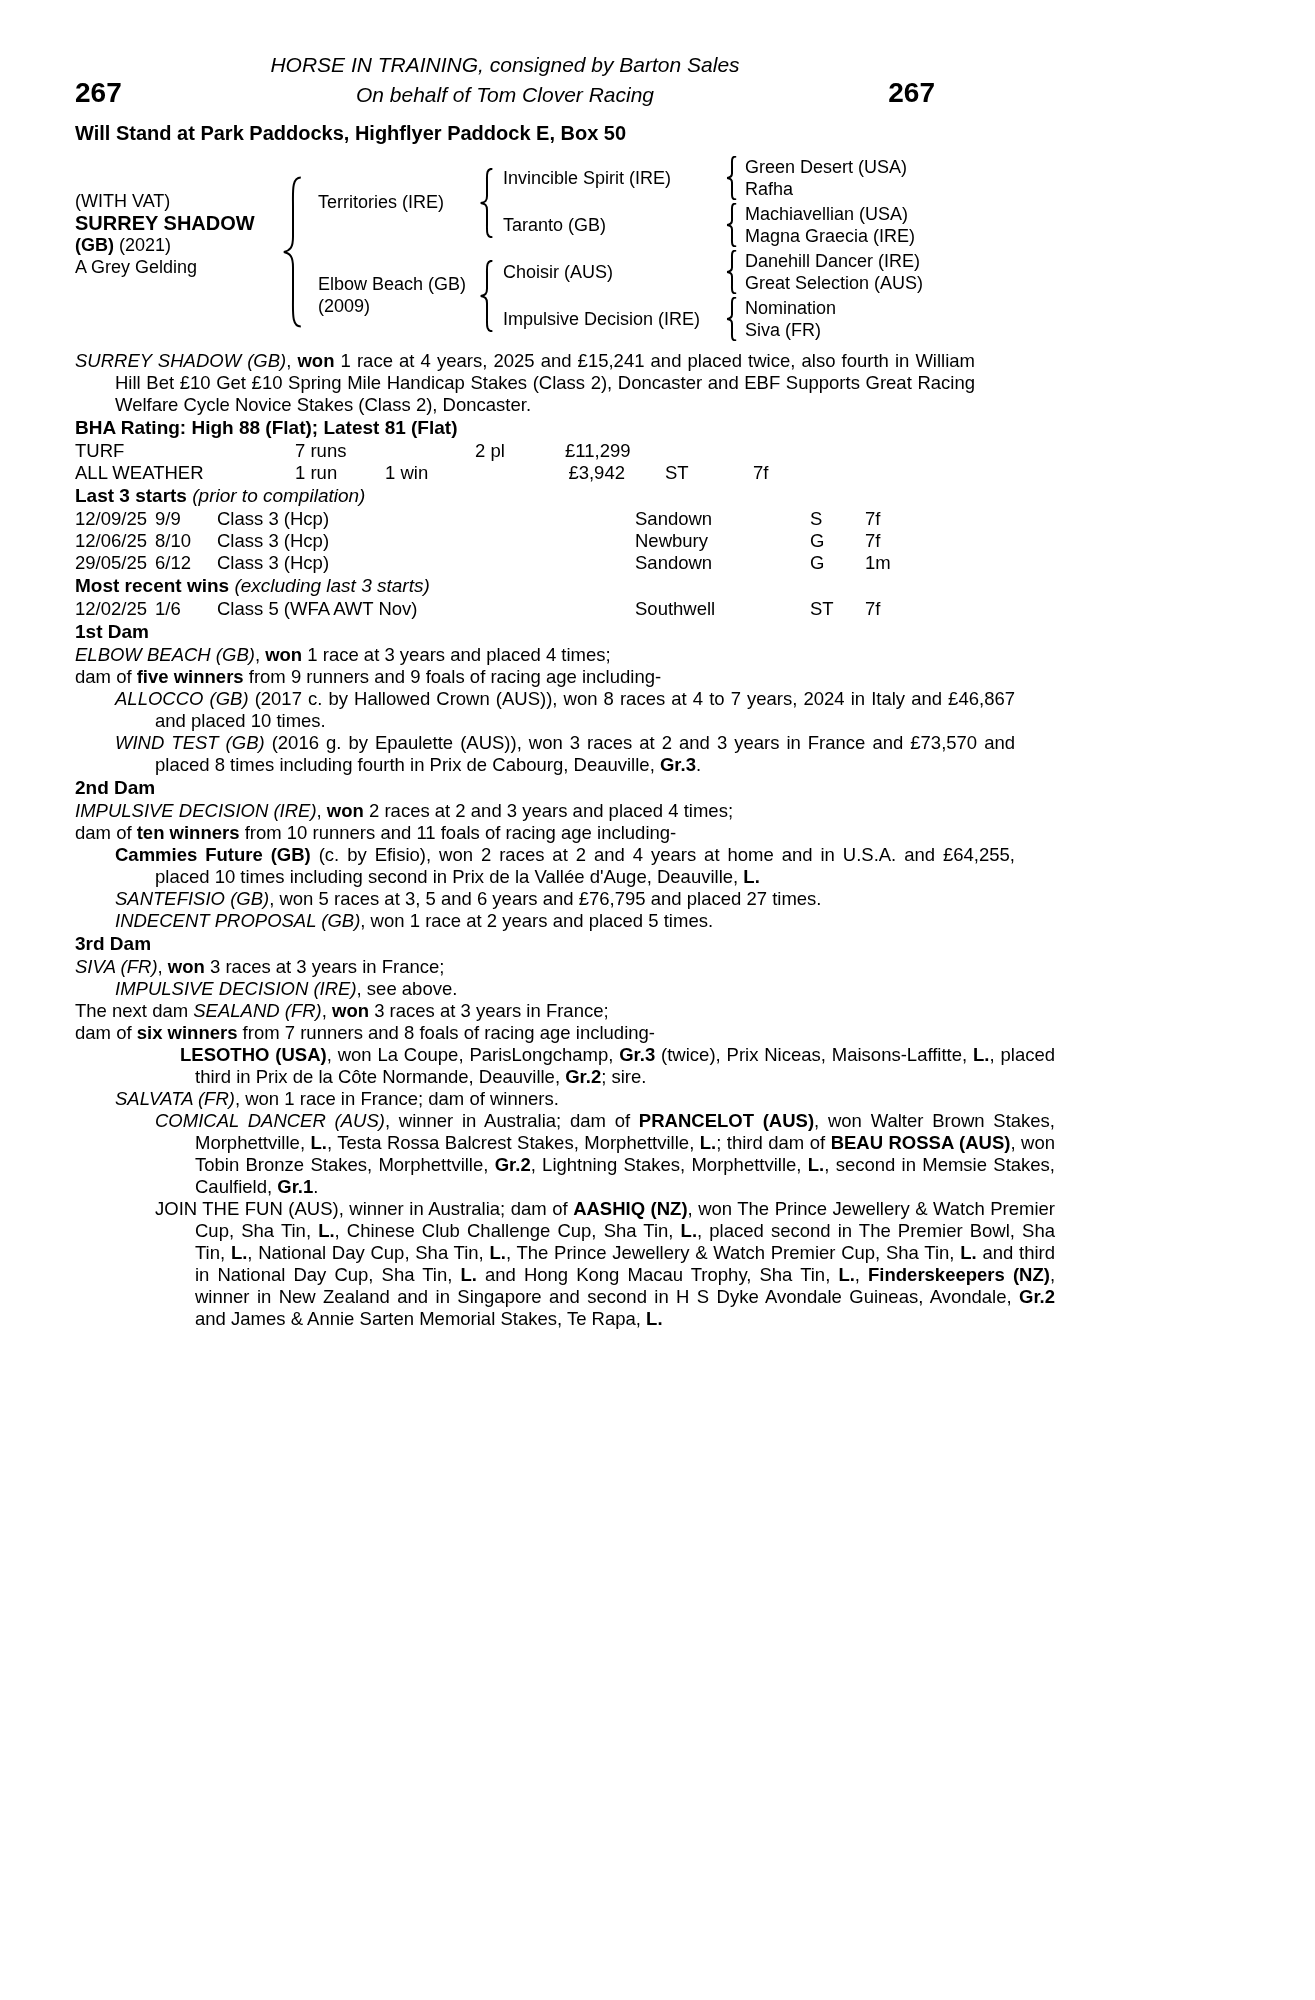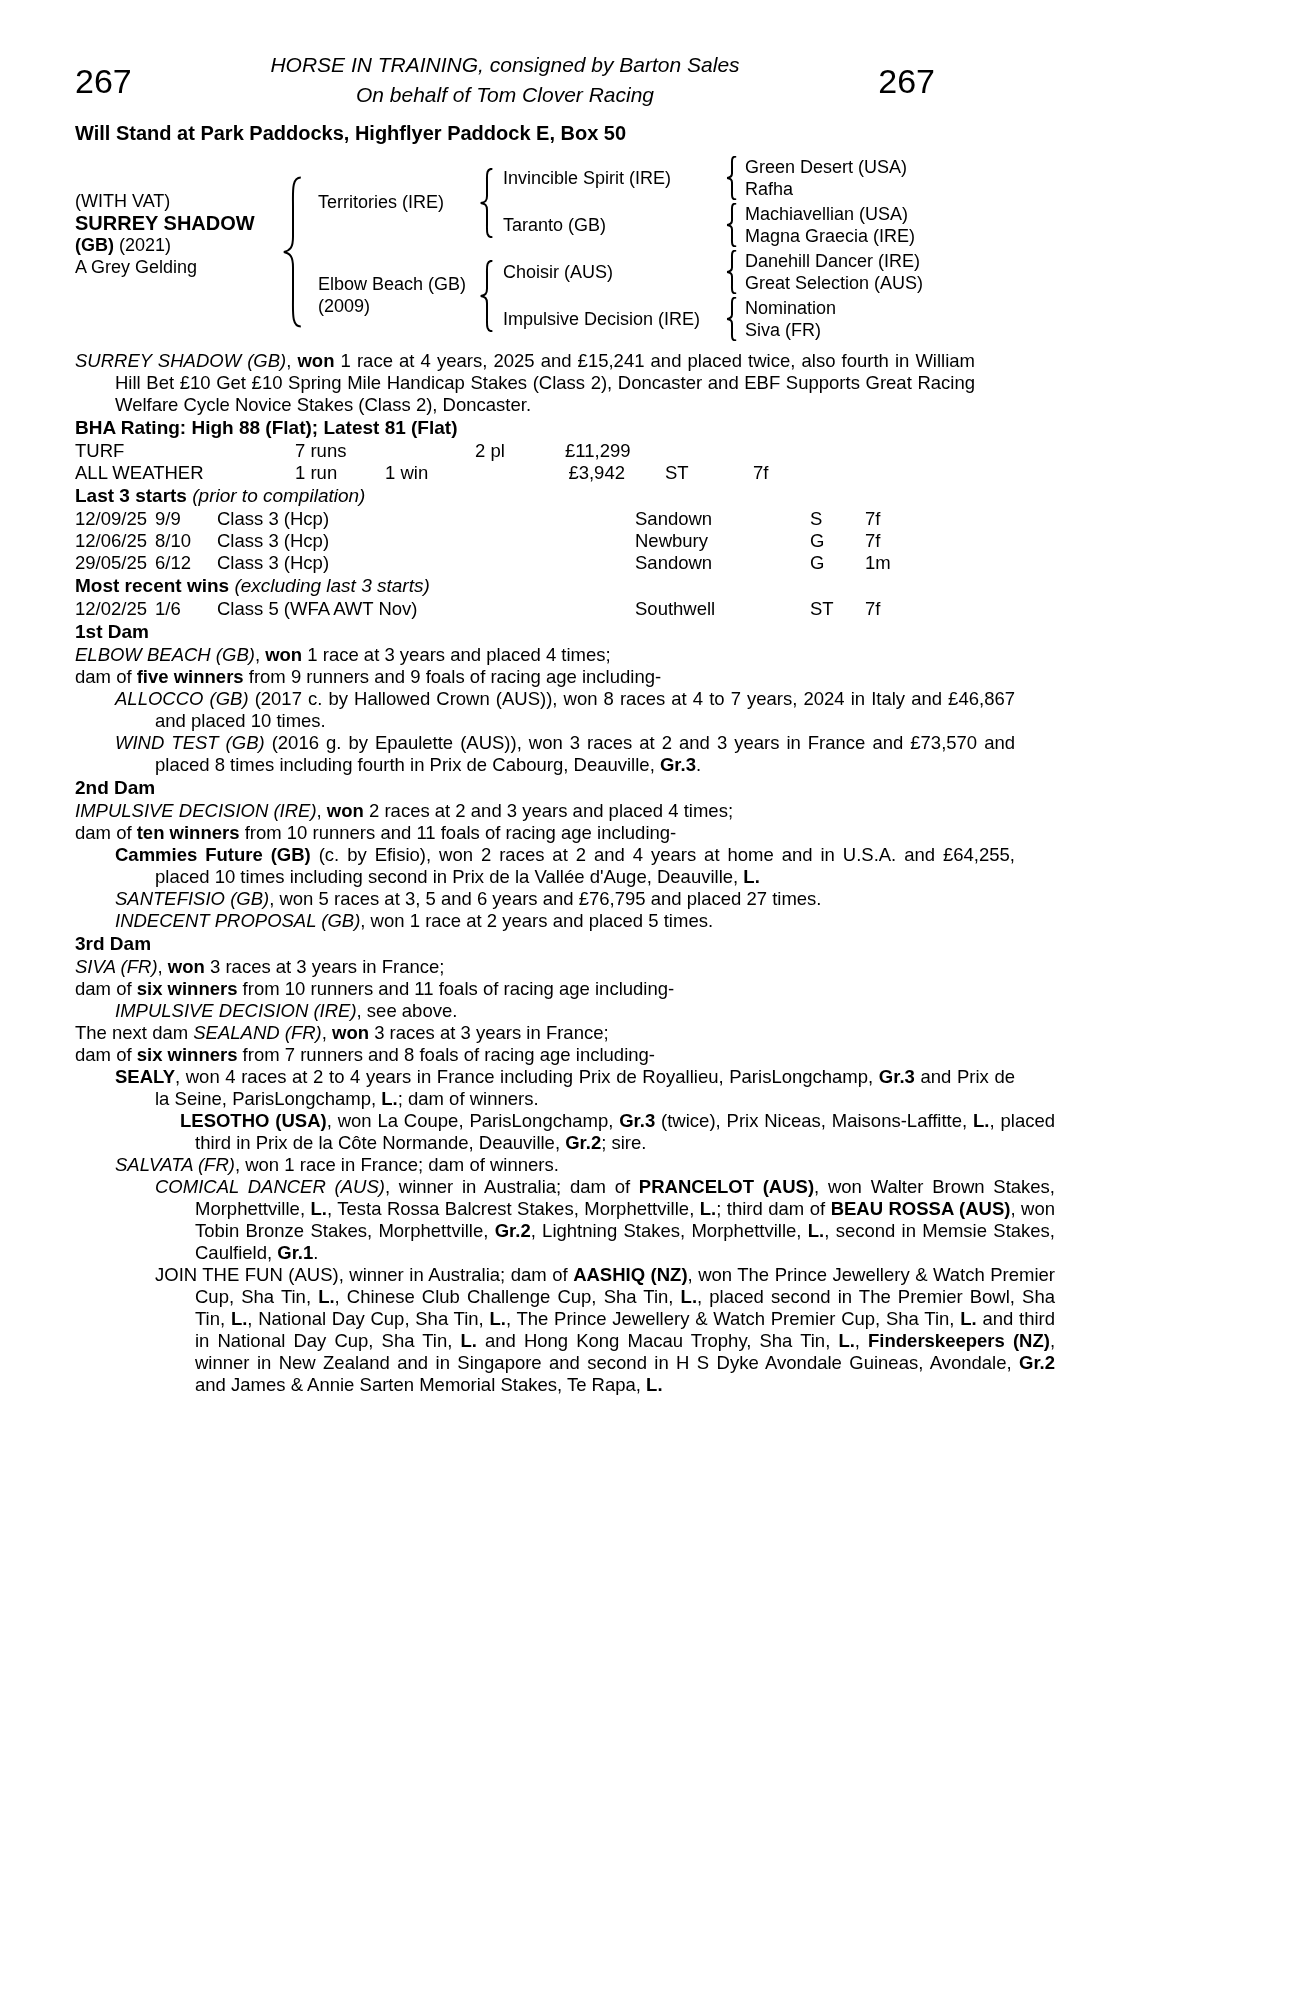--- a/index.html
+++ b/index.html
@@ -7,21 +7,21 @@
     width:1315px;height:2000px;
     font-family:"Liberation Sans","DejaVu Sans",sans-serif;
     color:#000;font-size:18.5px;line-height:22px;
     -webkit-font-smoothing:antialiased;
   }
   .content{position:relative;width:860px;margin-left:75px;padding-top:50px;}
   .b{font-weight:bold;}
   .i{font-style:italic;}
   
   .hdr-center{text-align:center;font-style:italic;font-size:21px;line-height:30px;}
-  .catnum{position:absolute;top:64px;font-size:34px;font-weight:normal;line-height:34px;}
+  .catnum{position:absolute;top:76px;font-size:28px;font-weight:bold;line-height:34px;}
   .catnum.left{left:0;}
   .catnum.right{right:0;}
   .stand-line{font-weight:bold;font-size:20px;margin-top:12px;}
   
   .pedigree{position:relative;height:198px;margin-top:8px;font-size:18px;}
   .ped{position:absolute;white-space:nowrap;}
   .brace{position:absolute;}
   .brace svg{display:block;width:100%;height:100%;}
   
   .para{width:860px;text-align:justify;}
@@ -206,27 +206,25 @@
     <div class="para"><span class="i">IMPULSIVE DECISION (IRE)</span><span>, </span><span class="b">won</span><span> 2 races at 2 and 3 years and placed 4 times;</span></div>
     <div class="para"><span>dam of </span><span class="b">ten winners</span><span> from 10 runners and 11 foals of racing age including-</span></div>
     <div class="para hang1"><span class="b">Cammies Future (GB)</span><span> (c. by Efisio), won 2 races at 2 and 4 years at home and in U.S.A. and £64,255, placed 10 times including second in Prix de la Vallée d'Auge, Deauville, </span><span class="b">L.</span></div>
     <div class="para hang1"><span class="i">SANTEFISIO (GB)</span><span>, won 5 races at 3, 5 and 6 years and £76,795 and placed 27 times.</span></div>
     <div class="para hang1"><span class="i">INDECENT PROPOSAL (GB)</span><span>, won 1 race at 2 years and placed 5 times.</span></div>
   </div>
 
   <div class="sec">
     <div class="sec-head">3rd Dam</div>
     <div class="para"><span class="i">SIVA (FR)</span><span>, </span><span class="b">won</span><span> 3 races at 3 years in France;</span></div>
-    <div class="para"><span>dam of </span><span class="b">six winners</span><span> from 10 runners and 11 foals of racing age including-</span></div>
     <div class="para hang1s"><span class="i">IMPULSIVE DECISION (IRE)</span><span>, see above.</span></div>
   </div>
 
   <div class="sec">
     <div class="para"><span>The next dam </span><span class="i">SEALAND (FR)</span><span>, </span><span class="b">won</span><span> 3 races at 3 years in France;</span></div>
     <div class="para"><span>dam of </span><span class="b">six winners</span><span> from 7 runners and 8 foals of racing age including-</span></div>
-    <div class="para hang1"><span class="b">SEALY</span><span>, won 4 races at 2 to 4 years in France including Prix de Royallieu, ParisLongchamp, </span><span class="b">Gr.3</span><span> and Prix de la Seine, ParisLongchamp, </span><span class="b">L.</span><span>; dam of winners.</span></div>
     <div class="para hang2"><span class="b">LESOTHO (USA)</span><span>, won La Coupe, ParisLongchamp, </span><span class="b">Gr.3</span><span> (twice), Prix Niceas, Maisons-Laffitte, </span><span class="b">L.</span><span>, placed third in Prix de la Côte Normande, Deauville, </span><span class="b">Gr.2</span><span>; sire.</span></div>
     <div class="para hang1s"><span class="i">SALVATA (FR)</span><span>, won 1 race in France; dam of winners.</span></div>
     <div class="para hang3"><span class="i">COMICAL DANCER (AUS)</span><span>, winner in Australia; dam of </span><span class="b">PRANCELOT (AUS)</span><span>, won Walter Brown Stakes, Morphettville, </span><span class="b">L.</span><span>, Testa Rossa Balcrest Stakes, Morphettville, </span><span class="b">L.</span><span>; third dam of </span><span class="b">BEAU ROSSA (AUS)</span><span>, won Tobin Bronze Stakes, Morphettville, </span><span class="b">Gr.2</span><span>, Lightning Stakes, Morphettville, </span><span class="b">L.</span><span>, second in Memsie Stakes, Caulfield, </span><span class="b">Gr.1</span><span>.</span></div>
     <div class="para hang3"><span>JOIN THE FUN (AUS), winner in Australia; dam of </span><span class="b">AASHIQ (NZ)</span><span>, won The Prince Jewellery &amp; Watch Premier Cup, Sha Tin, </span><span class="b">L.</span><span>, Chinese Club Challenge Cup, Sha Tin, </span><span class="b">L.</span><span>, placed second in The Premier Bowl, Sha Tin, </span><span class="b">L.</span><span>, National Day Cup, Sha Tin, </span><span class="b">L.</span><span>, The Prince Jewellery &amp; Watch Premier Cup, Sha Tin, </span><span class="b">L.</span><span> and third in National Day Cup, Sha Tin, </span><span class="b">L.</span><span> and Hong Kong Macau Trophy, Sha Tin, </span><span class="b">L.</span><span>, </span><span class="b">Finderskeepers (NZ)</span><span>, winner in New Zealand and in Singapore and second in H S Dyke Avondale Guineas, Avondale, </span><span class="b">Gr.2</span><span> and James &amp; Annie Sarten Memorial Stakes, Te Rapa, </span><span class="b">L.</span></div>
   </div>
 
 </div>
 
 </body></html>

